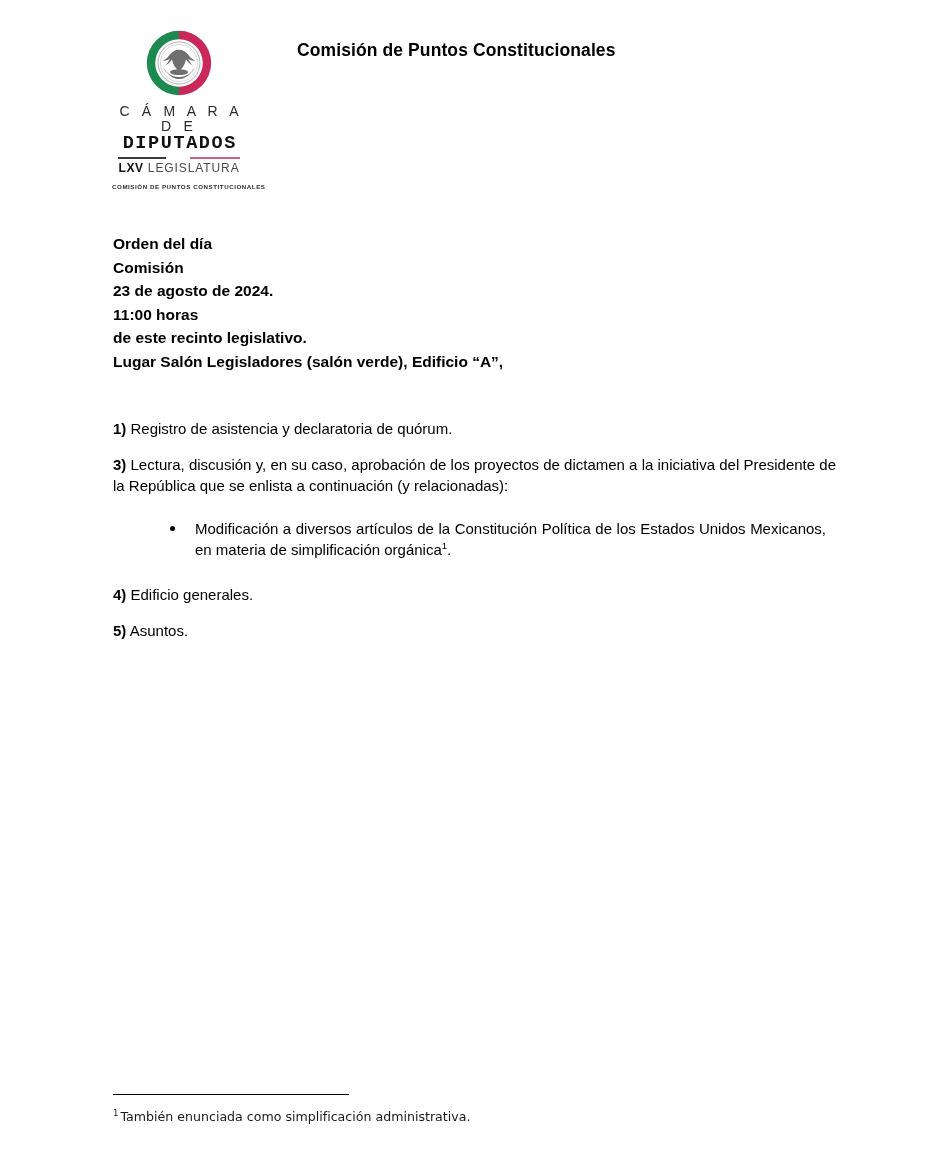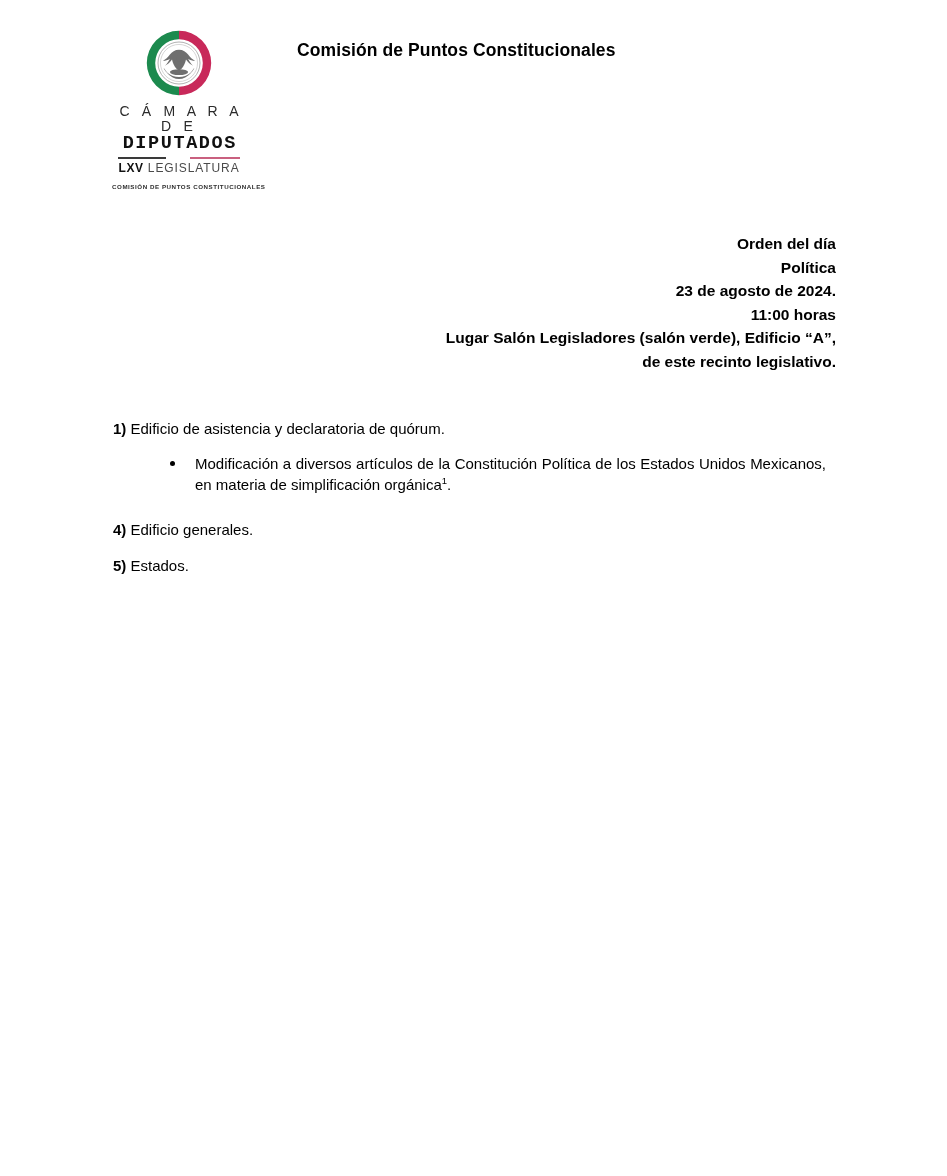--- a/index.html
+++ b/index.html
@@ -132,21 +132,21 @@
     letter-spacing: 0.1px;
     white-space: nowrap;
   }
 
   
   .meeting-heading {
     position: absolute;
     left: 113px;
     top: 232px;
     width: 723px;
-    text-align: right;
+    text-align: left;
     font-family: "Liberation Sans", sans-serif;
     font-size: 15.5px;
     font-weight: bold;
     line-height: 23.5px;
     color: #000000;
   }
   .meeting-heading div {
     white-space: nowrap;
   }
 
@@ -279,36 +279,41 @@
       <div class="logo-legislatura"><span class="lxv">LXV</span> <span class="leg">LEGISLATURA</span></div>
 
       <div class="logo-comision">COMISIÓN DE PUNTOS CONSTITUCIONALES</div>
     </div>
 
     <div class="header-title">Comisión de Puntos Constitucionales</div>
   </div>
 
   <div class="meeting-heading">
     <div>Orden del día</div>
-    <div>Política</div>
+    <div>Comisión</div>
     <div>23 de agosto de 2024.</div>
     <div>11:00 horas</div>
+    <div>de este recinto legislativo.</div>
     <div>Lugar Salón Legisladores (salón verde), Edificio “A”,</div>
-    <div>de este recinto legislativo.</div>
   </div>
 
   <div class="agenda">
 
-    <p class="agenda-item"><span class="num">1)</span> <span>Edificio de asistencia y declaratoria de quórum.</span></p>
-
-
+    <p class="agenda-item"><span class="num">1)</span> <span>Registro de asistencia y declaratoria de quórum.</span></p>
+
+
+    <p class="agenda-item spaced-3"><span class="num">3)</span> <span>Lectura, discusión y, en su caso, aprobación de los proyectos de dictamen a la iniciativa del Presidente de la República que se enlista a continuación (y relacionadas):</span></p>
 
     <div class="bullet-list">
       <div class="bullet-row"><span class="bullet-dot"></span><span>Modificación a diversos artículos de la Constitución Política de los Estados Unidos Mexicanos, en materia de simplificación orgánica</span><sup>1</sup><span>.</span></div>
     </div>
 
     <p class="agenda-item item-4"><span class="num">4)</span> <span>Edificio generales.</span></p>
 
-    <p class="agenda-item"><span class="num">5)</span> <span>Estados.</span></p>
+    <p class="agenda-item"><span class="num">5)</span> <span>Asuntos.</span></p>
   </div>
 
+  <div class="footnote">
+    <div class="footnote-rule"></div>
+    <div class="footnote-text"><sup>1</sup><span>También enunciada como simplificación administrativa.</span></div>
+  </div>
 
 </div>
 
 </body></html>

